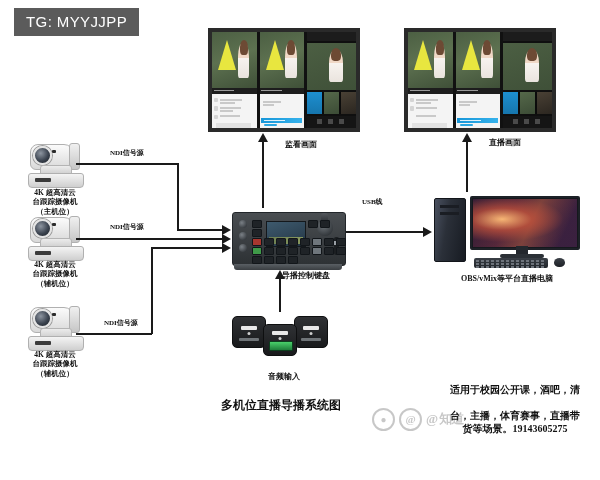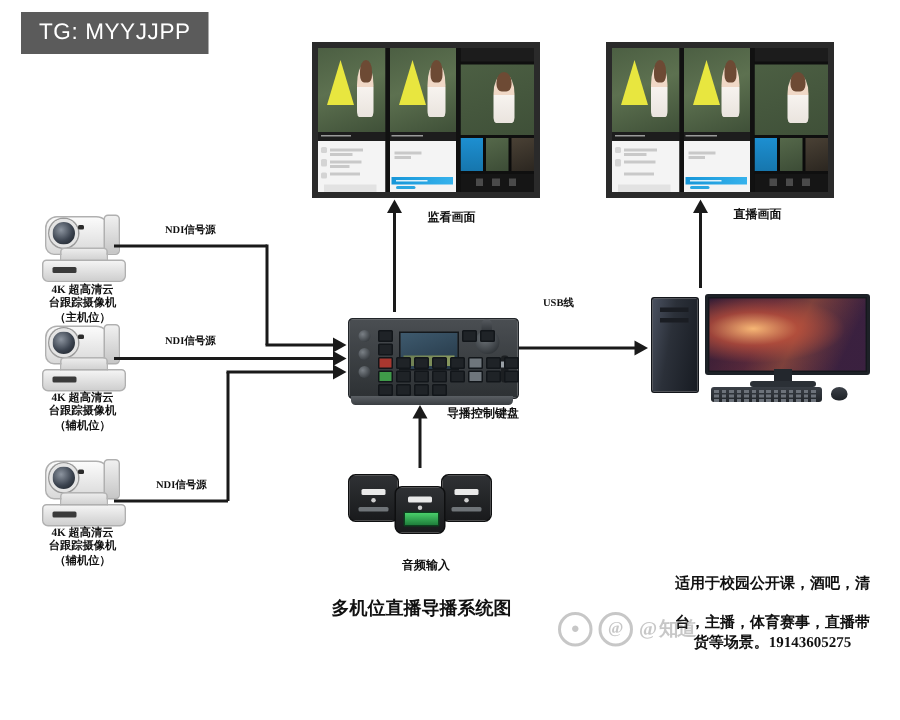--- a/index.html
+++ b/index.html
@@ -477,21 +477,21 @@
       </div>
       <div class="btnrow" style="left:19px;top:43px;">
         <div class="btn"></div>
         <div class="btn"></div>
         <div class="btn"></div>
         <div class="btn"></div>
       </div>
     </div>
     <div class="foot"></div>
   </div>
-  <div class="cap" style="left:282px;top:271px;width:80px;font-size:8px;text-align:center;">导播控制键盘</div>
+  <div class="cap" style="left:282px;top:271px;width:80px;font-size:8px;text-align:left;">导播控制键盘</div>
 
   <div class="line vline" style="left:279px;top:278px;height:34px;"></div>
   <div class="arrow arrow-u" style="left:275px;top:270px;"></div>
 
   <div class="mics" style="left:232px;top:312px;">
     <div class="mic" style="left:0px;top:4px;width:32px;height:30px;">
       <div class="brand" style="top:9px;width:16px;height:4px;"></div>
       <div class="dot" style="top:15px;"></div>
       <div class="strip" style="top:21px;width:20px;height:3px;"></div>
     </div>
@@ -519,20 +519,21 @@
     </div>
     <div class="stand"></div>
     <div class="foot"></div>
     <div class="kbd">
       <div class="kr"></div>
       <div class="kr"></div>
       <div class="kr"></div>
     </div>
     <div class="mouse"></div>
   </div>
+  <div class="cap" style="left:436px;top:274px;width:142px;font-size:8px;">OBS/vMix等平台直播电脑</div>
 
   <div class="cap" style="left:432px;top:384px;width:166px;font-size:10px;">适用于校园公开课，酒吧，清</div>
 
   <div class="cap" style="left:206px;top:398px;width:150px;font-size:12px;">多机位直播导播系统图</div>
   <div class="cap" style="left:432px;top:410px;width:166px;font-size:10px;">台，主播，体育赛事，直播带</div>
   <div class="cap" style="left:432px;top:423px;width:166px;font-size:10px;">货等场景。19143605275</div>
 
   <div class="bdwm">
     <span class="paw">●</span>
     <span class="ring">@</span>

